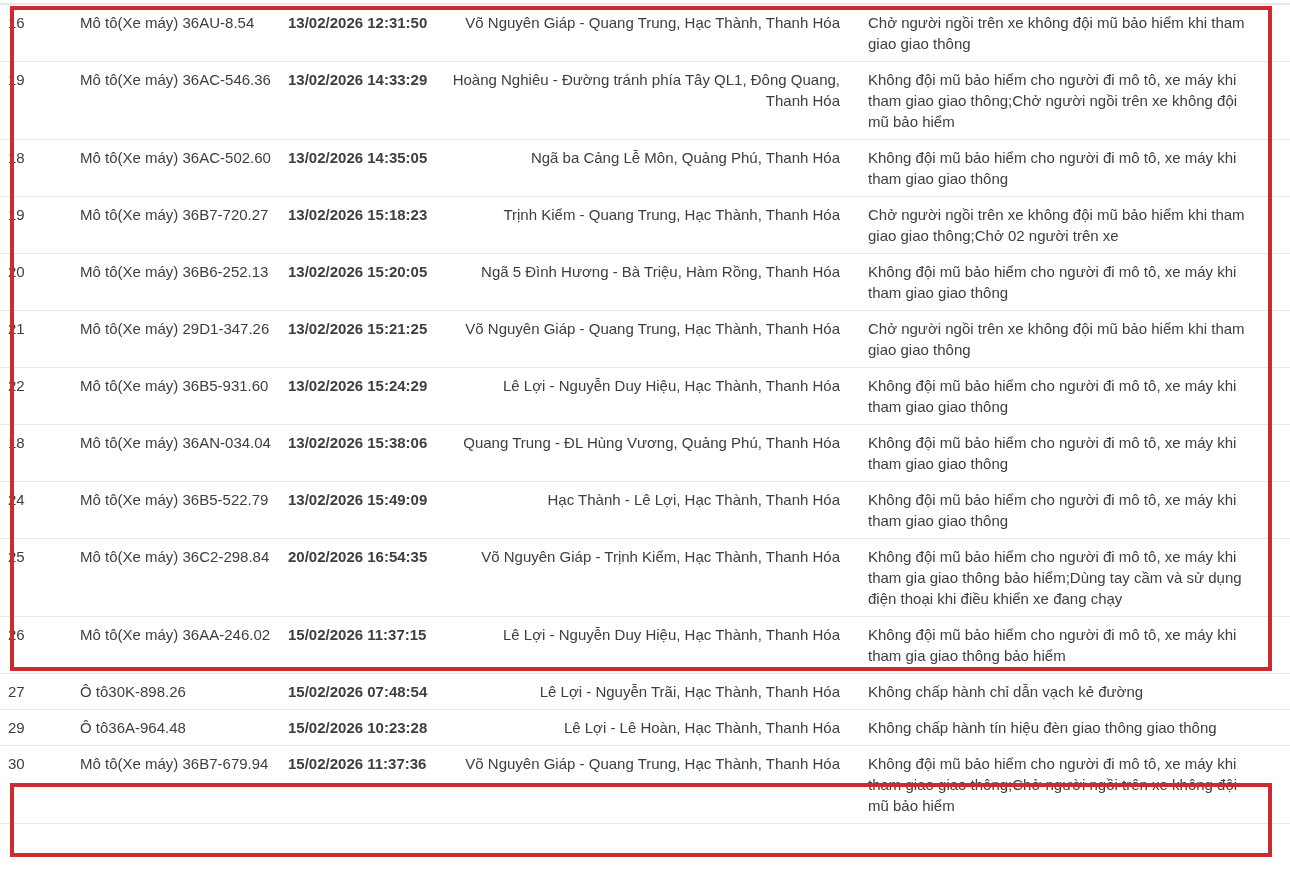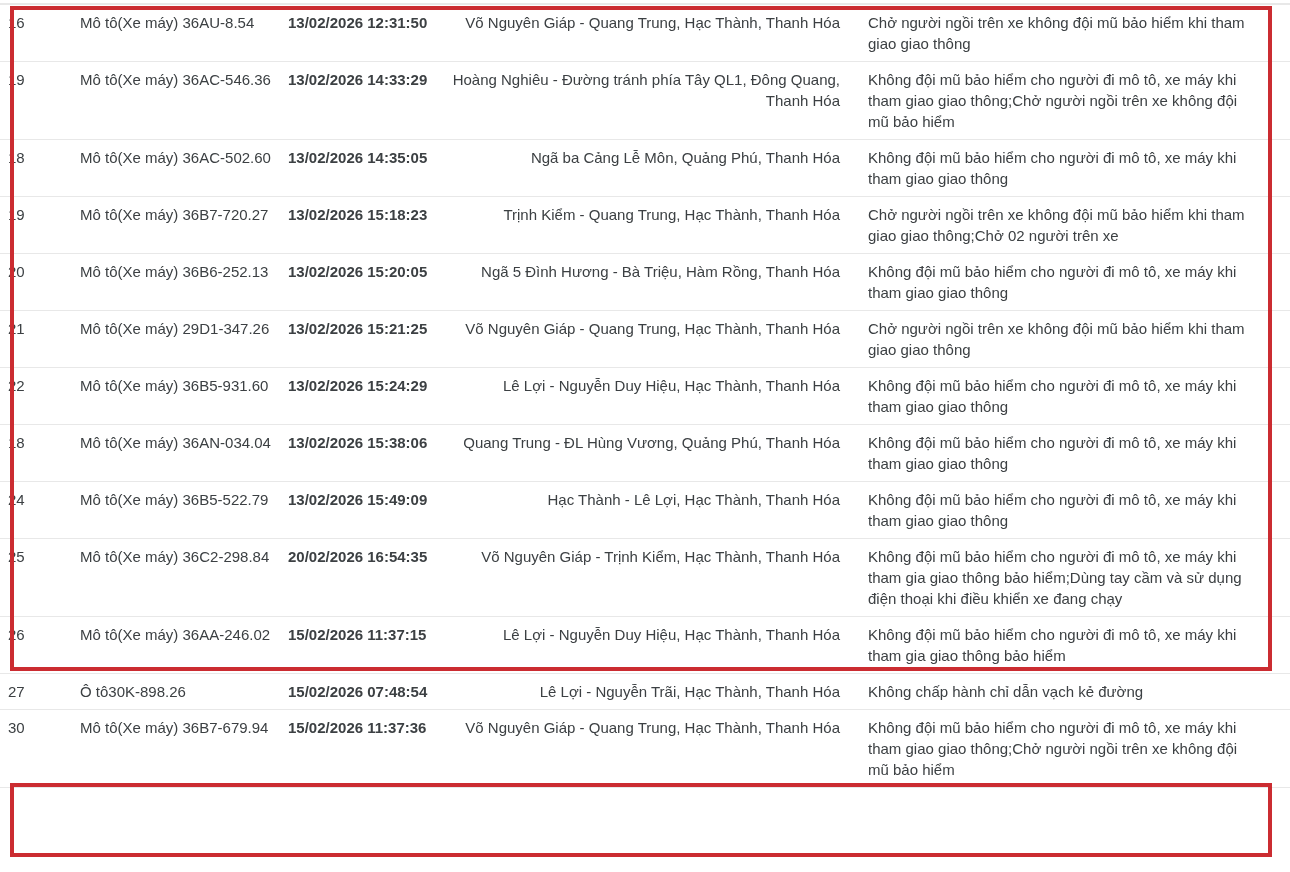--- a/index.html
+++ b/index.html
@@ -131,20 +131,27 @@
       <td class="c-vio">Không đội mũ bảo hiểm cho người đi mô tô, xe máy khi tham gia giao thông bảo hiểm</td>
     </tr>
       <tr>
       <td class="c-stt">27</td>
       <td class="c-veh">Ô tô30K-898.26</td>
       <td class="c-time">15/02/2026 07:48:54</td>
       <td class="c-loc">Lê Lợi - Nguyễn Trãi, Hạc Thành, Thanh Hóa</td>
       <td class="c-vio">Không chấp hành chỉ dẫn vạch kẻ đường</td>
     </tr>
       <tr>
+      <td class="c-stt">29</td>
+      <td class="c-veh">Ô tô36A-964.48</td>
+      <td class="c-time">15/02/2026 10:23:28</td>
+      <td class="c-loc">Lê Lợi - Lê Hoàn, Hạc Thành, Thanh Hóa</td>
+      <td class="c-vio">Không chấp hành tín hiệu đèn giao thông giao thông</td>
+    </tr>
+      <tr>
       <td class="c-stt">30</td>
       <td class="c-veh">Mô tô(Xe máy) 36B7-679.94</td>
       <td class="c-time">15/02/2026 11:37:36</td>
       <td class="c-loc">Võ Nguyên Giáp - Quang Trung, Hạc Thành, Thanh Hóa</td>
       <td class="c-vio">Không đội mũ bảo hiểm cho người đi mô tô, xe máy khi tham giao giao thông;Chở người ngồi trên xe không đội mũ bảo hiểm</td>
     </tr>
     </tbody>
 </table>
 
 <div class="hl-box" style="top: 6px; height: 665px;"></div>

